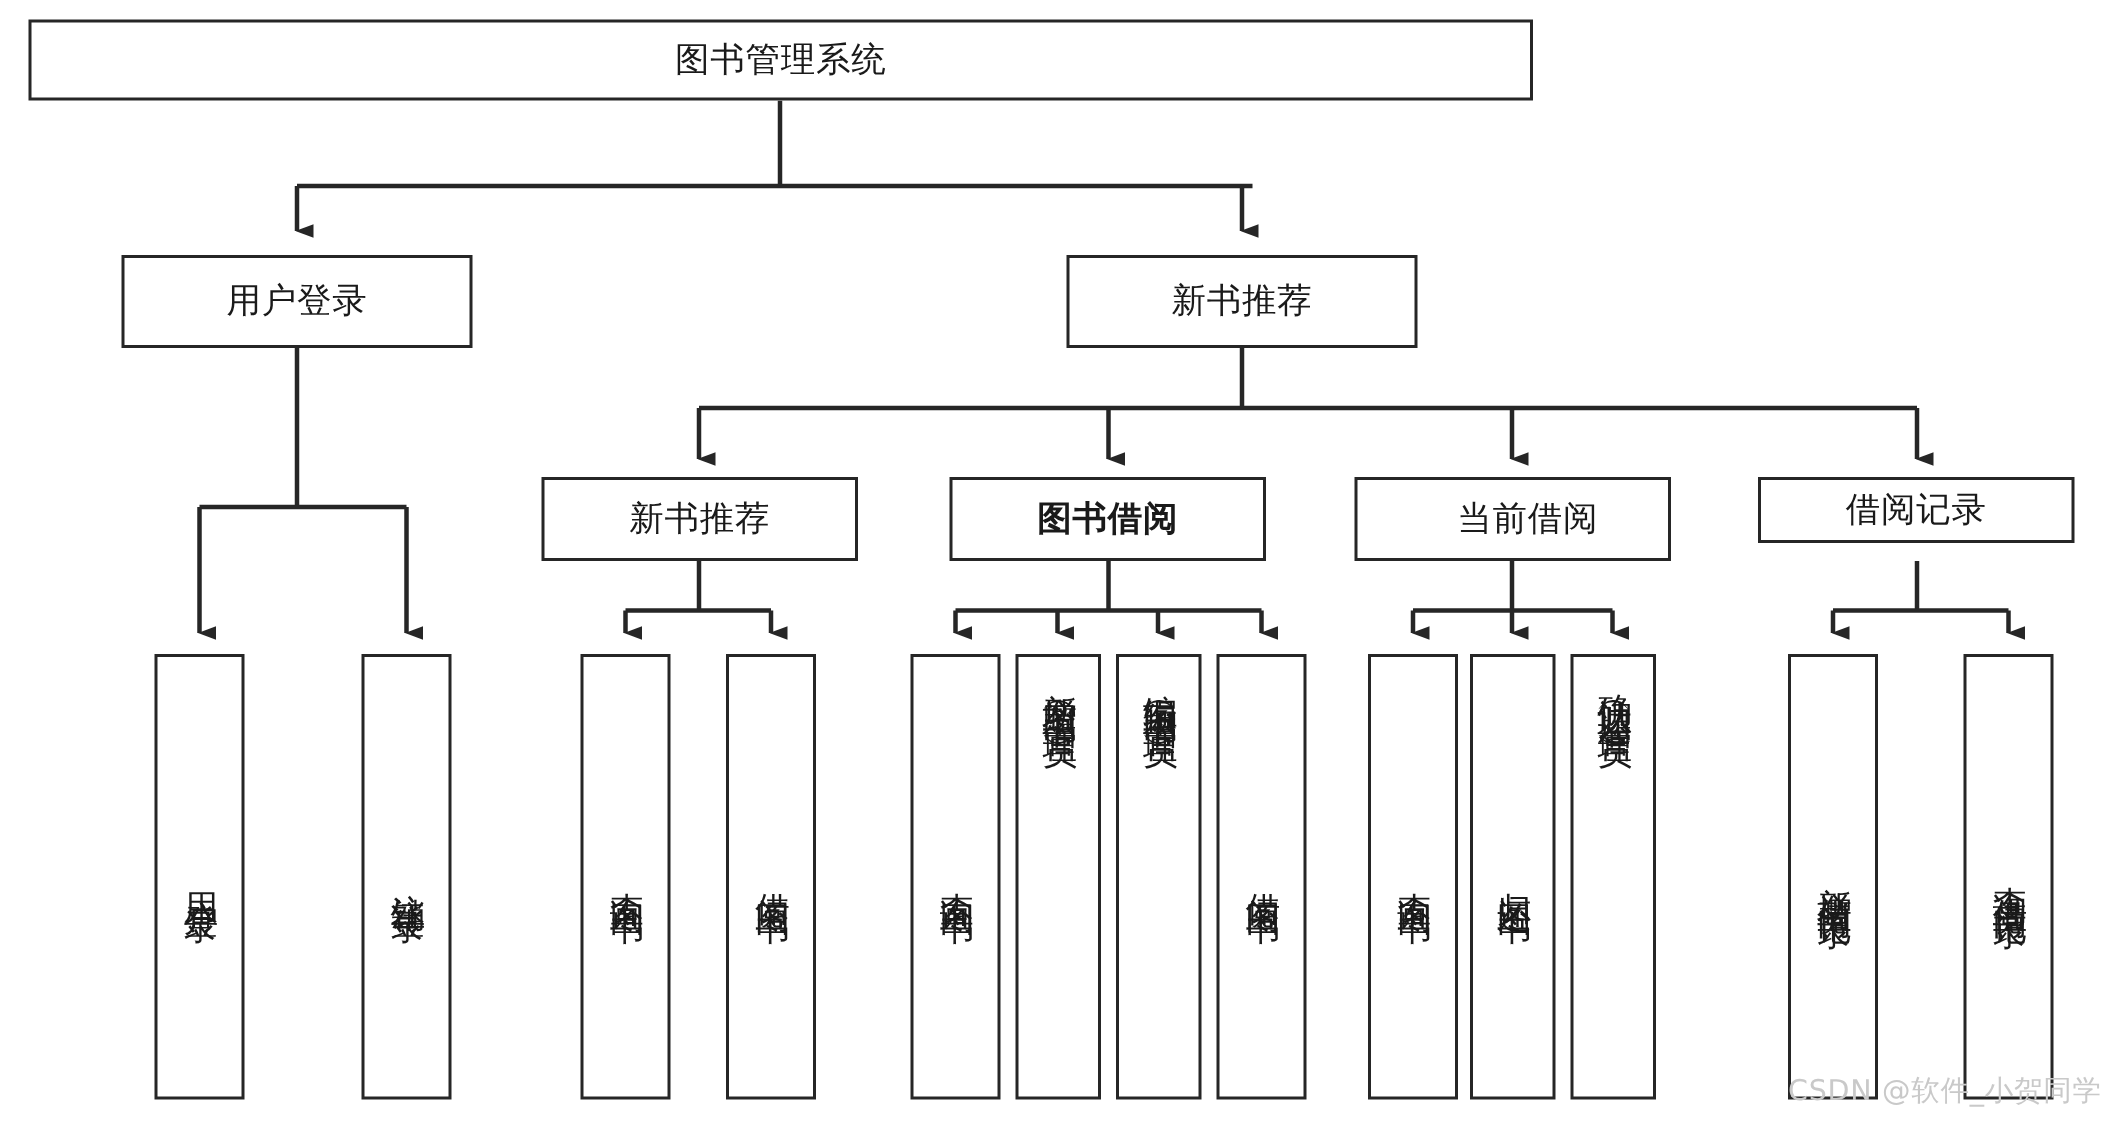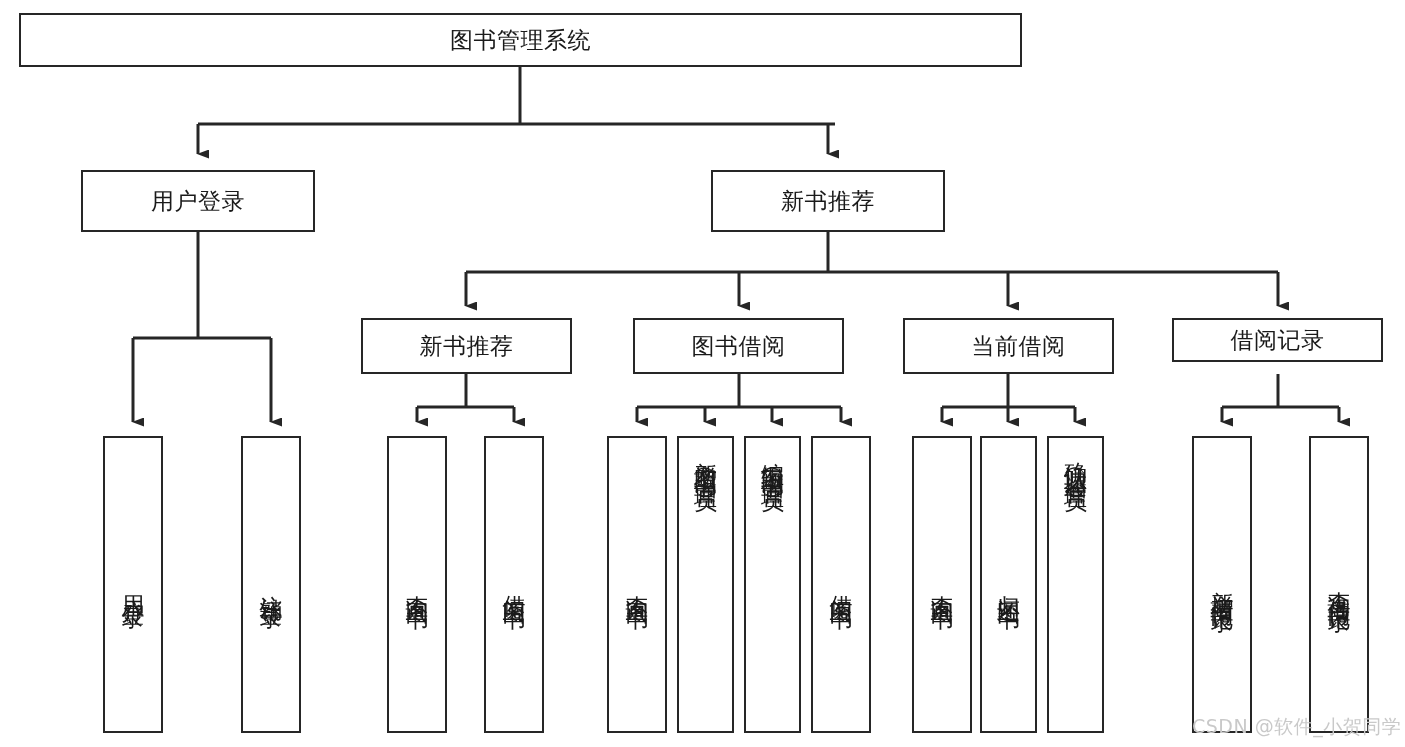--- a/index.html
+++ b/index.html
@@ -131,21 +131,21 @@
   <div class="node" style="left:81px; top:170px; width:234px; height:62px;">
     <span class="label">用户登录</span>
   </div>
   <div class="node" style="left:711px; top:170px; width:234px; height:62px;">
     <span class="label">新书推荐</span>
   </div>
 
   <div class="node" style="left:361px; top:318px; width:211px; height:56px;">
     <span class="label">新书推荐</span>
   </div>
-  <div class="node" style="left:633px; top:318px; width:211px; height:56px;">
+  <div class="node" style="left:633px; top:318px; width:211px; height:56px;font-weight:bold;">
     <span class="label">图书借阅</span>
   </div>
   <div class="node" style="left:903px; top:318px; width:211px; height:56px;padding-left:20px;">
     <span class="label">当前借阅</span>
   </div>
   <div class="node" style="left:1172px; top:318px; width:211px; height:44px;">
     <span class="label">借阅记录</span>
   </div>
 
   <div class="node vertical center-text" style="left:103px; top:436px; width:60px; height:297px;">

